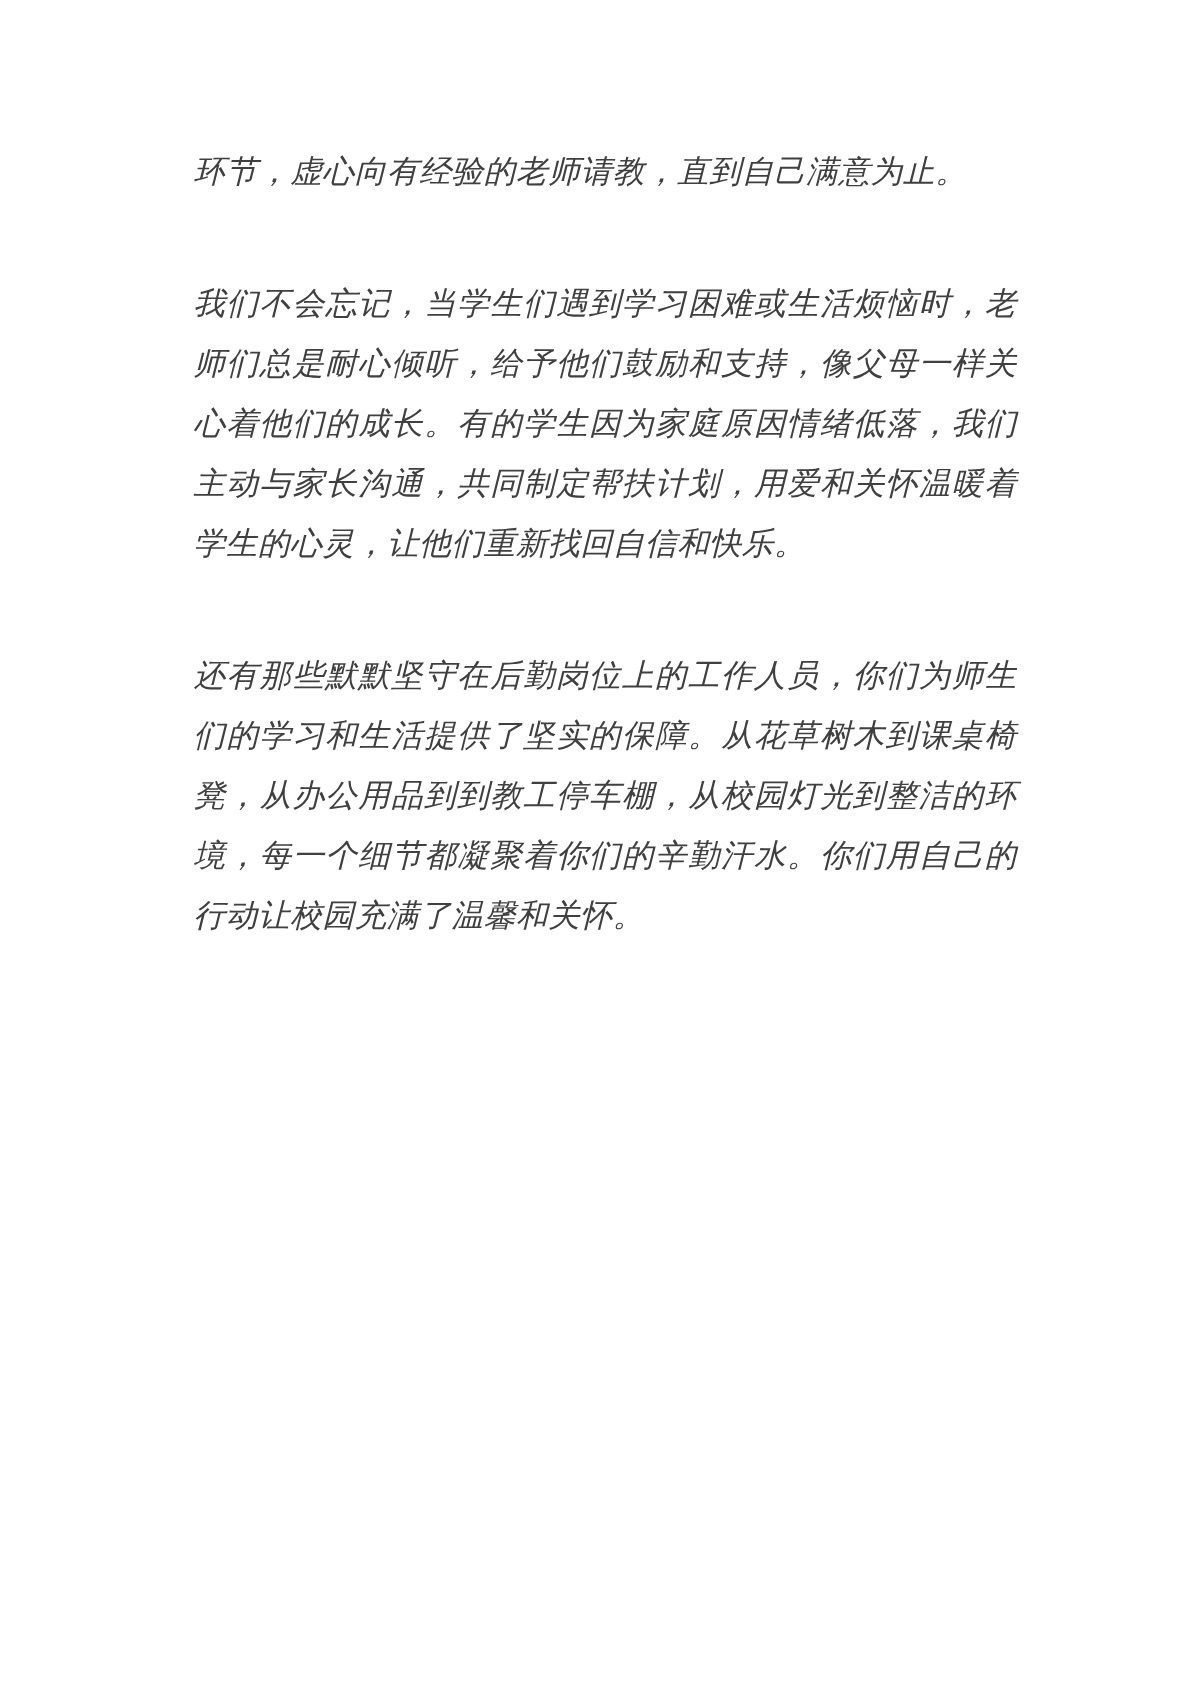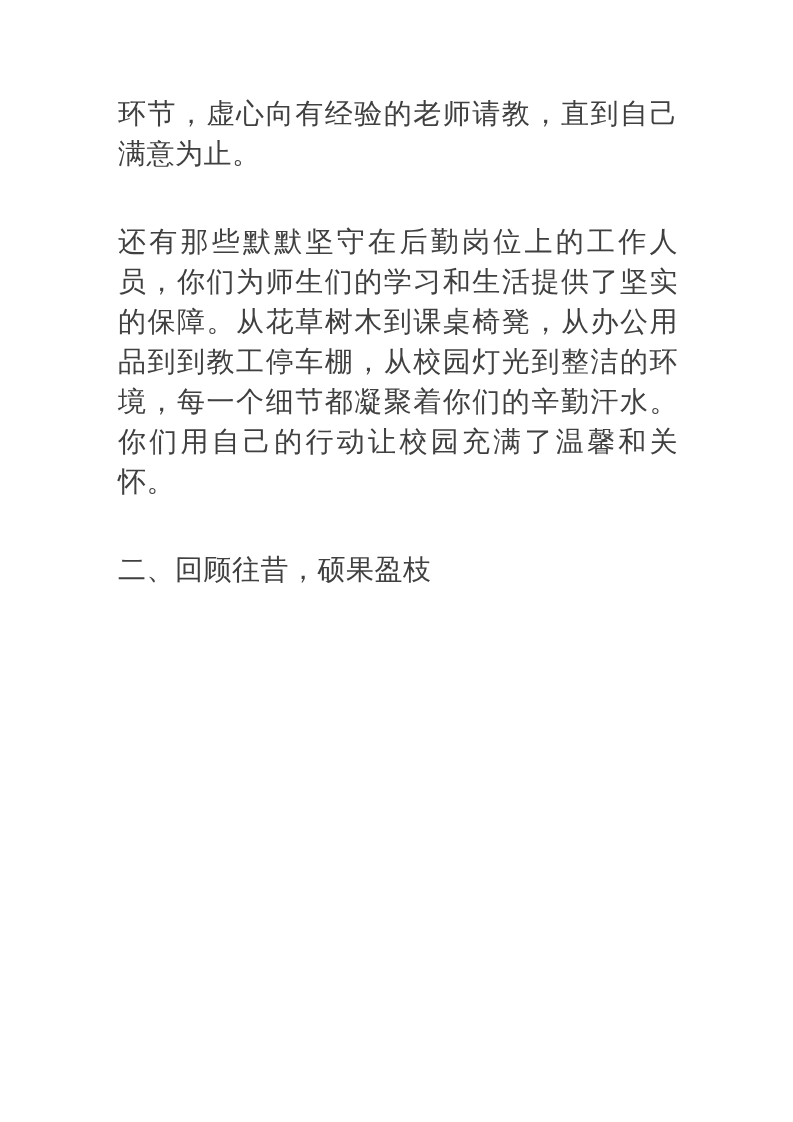--- a/index.html
+++ b/index.html
@@ -13,38 +13,39 @@
     height: 1122px;
     background: #ffffff;
     box-sizing: border-box;
     padding: 94px 115px 0 118px;
     overflow: hidden;
   }
   .doc {
     width: 560px;
   }
   .doc p {
-    margin: 0 0 48px 0;
+    margin: 0 0 48px 11px;
     font-family: "DejaVu Serif", "Liberation Serif", serif;
-    font-size: 28px;
+    font-size: 21px;
     line-height: 40px;
     color: #404040;
     text-align: justify;
     letter-spacing: 0.5px;
     word-break: break-all;
+    font-style: italic;
   }
   .doc p.heading {
     text-align: left;
   }
   .doc p.last {
     margin-bottom: 0;
   }
 </style>
 </head>
 <body>
 
 <div class="page">
   <div class="doc">
     <p>环节，虚心向有经验的老师请教，直到自己满意为止。</p>
+    <p>我们不会忘记，当学生们遇到学习困难或生活烦恼时，老师们总是耐心倾听，给予他们鼓励和支持，像父母一样关心着他们的成长。有的学生因为家庭原因情绪低落，我们主动与家长沟通，共同制定帮扶计划，用爱和关怀温暖着学生的心灵，让他们重新找回自信和快乐。</p>
     <p>还有那些默默坚守在后勤岗位上的工作人员，你们为师生们的学习和生活提供了坚实的保障。从花草树木到课桌椅凳，从办公用品到到教工停车棚，从校园灯光到整洁的环境，每一个细节都凝聚着你们的辛勤汗水。你们用自己的行动让校园充满了温馨和关怀。</p>
-    <p class="heading">二、回顾往昔，硕果盈枝</p>
   </div>
 </div>
 
 </body></html>

